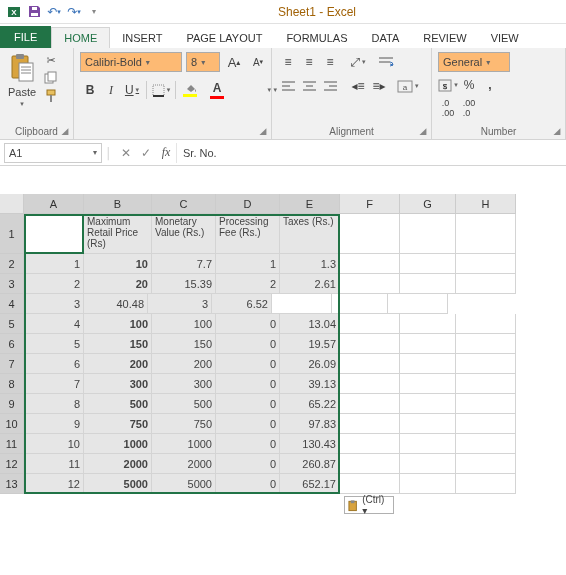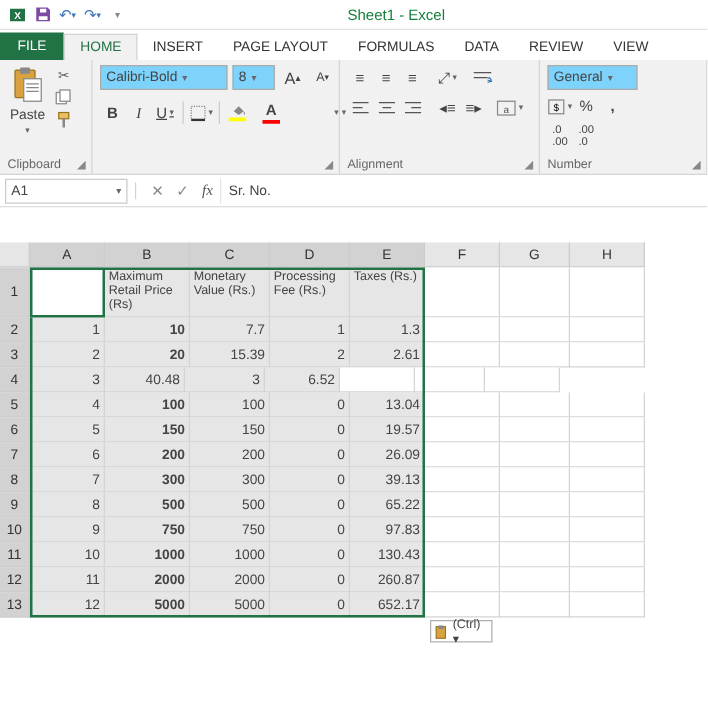--- a/index.html
+++ b/index.html
@@ -2,36 +2,36 @@
 <html><head>
 <meta charset="utf-8">
 <style>
 *{box-sizing:border-box;margin:0;padding:0;font-family:"Segoe UI",Tahoma,sans-serif;-webkit-font-smoothing:antialiased}
 body{width:566px;height:575px;background:#fff;overflow:hidden;font-size:11px;color:#444}
 .titlebar{height:24px;background:#fff;display:flex;align-items:center;border-bottom:1px solid #e1e1e1}
 .qat{display:flex;align-items:center;gap:4px;padding:0 6px}
 .qat .ic{width:16px;height:16px;display:flex;align-items:center;justify-content:center;color:#666;font-size:12px}
 .qat .ic.save{color:#7d4aa3}
 .qat .ic.undo,.qat .ic.redo{color:#3b73b9}
-.title-center{flex:1;text-align:center;font-size:12px;color:#15803d}
+.title-center{flex:1;text-align:center;font-size:12px;color:#a16207}
 .ribbon-tabs{height:24px;background:#fff;display:flex;align-items:flex-end}
 .tab{padding:4px 12px;font-size:11px;color:#333;cursor:pointer;text-transform:uppercase}
 .tab.file{background:#217346;color:#fff;padding:5px 14px}
 .tab.active{background:#f1f1f1;border:1px solid #d4d4d4;border-bottom:none;color:#217346}
 .ribbon{background:#f1f1f1;border-bottom:1px solid #d4d4d4;display:flex;height:92px}
 .group{border-right:1px solid #d4d4d4;padding:4px 6px 2px;display:flex;flex-direction:column;justify-content:space-between;position:relative}
-.group-label{text-align:left;font-size:10px;color:#666;padding-top:2px}
+.group-label{text-align:center;font-size:10px;color:#666;padding-top:2px}
 .group-body{flex:1;display:flex;align-items:flex-start;gap:4px}
 .dlauncher{position:absolute;right:2px;bottom:2px;width:12px;height:12px;font-size:9px;color:#888;text-align:center;line-height:12px;cursor:pointer}
 .paste-col{display:flex;flex-direction:column;align-items:center;gap:2px}
 .paste-big{width:32px;height:32px;display:flex;align-items:center;justify-content:center;font-size:20px}
 .small-stack{display:flex;flex-direction:column;gap:2px}
 .small-ic{width:18px;height:16px;display:flex;align-items:center;justify-content:center;font-size:11px;color:#555}
 .font-top{display:flex;gap:4px;align-items:center;margin-bottom:4px}
-.combo{background:#7dd3fc;border:1px solid #ababab;height:20px;display:flex;align-items:center;padding:0 4px;font-size:11px}
+.combo{background:#fdba74;border:1px solid #ababab;height:20px;display:flex;align-items:center;padding:0 4px;font-size:11px}
 .combo .dd{margin-left:4px;color:#666;font-size:8px}
 .font-row{display:flex;gap:1px;align-items:center}
 .btn{min-width:20px;height:20px;display:flex;align-items:center;justify-content:center;font-size:12px;color:#444;cursor:pointer}
 .btn .dd{font-size:7px;margin-left:2px;color:#666}
 .btn.bold{font-weight:bold}
 .btn.italic{font-style:italic;font-family:serif}
 .btn.under{text-decoration:underline}
 .color-bar{width:14px;height:3px;margin-top:1px}
 .align-row{display:flex;gap:1px}
 .num-body{display:flex;flex-direction:column;gap:3px}

